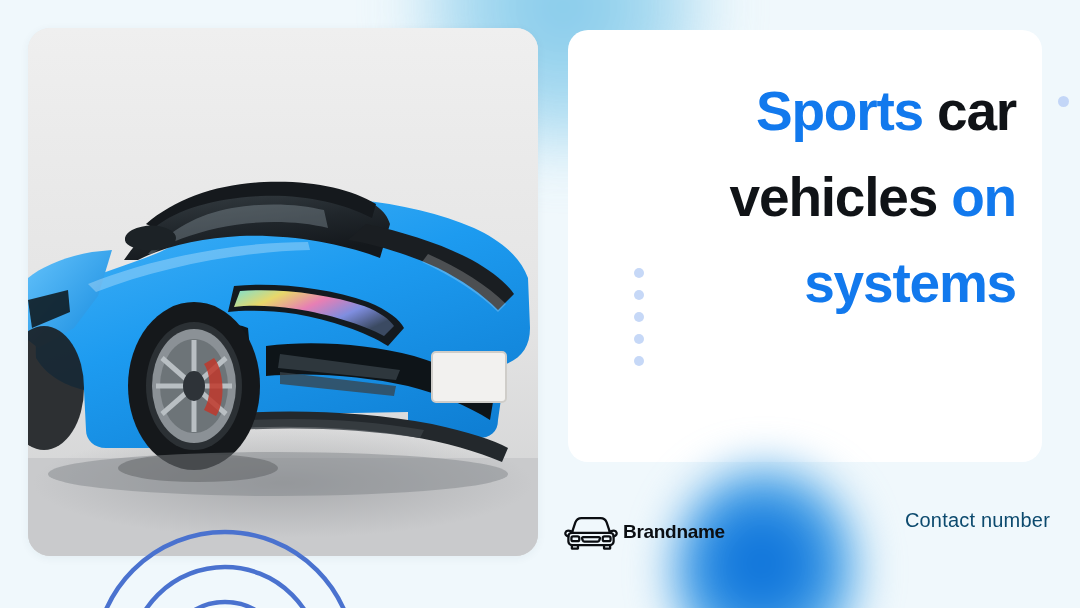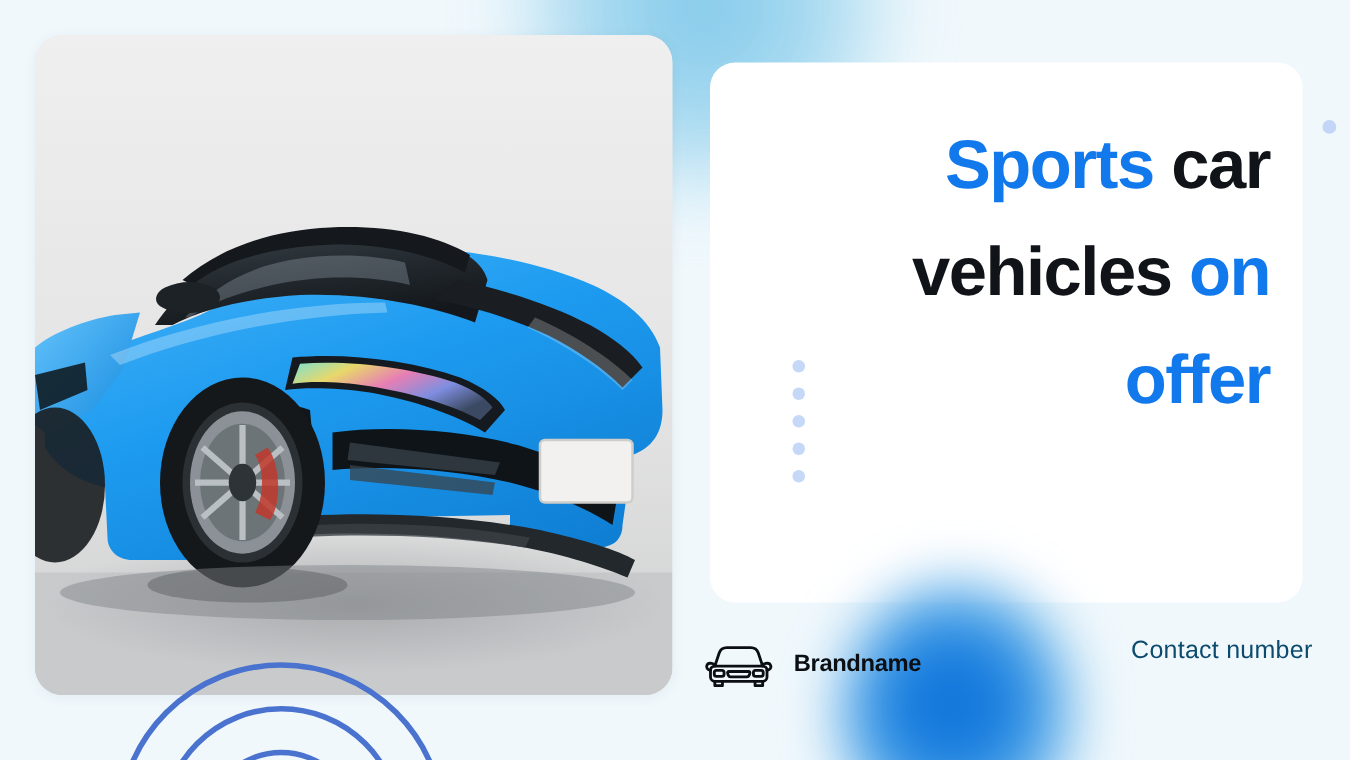--- a/index.html
+++ b/index.html
@@ -59,21 +59,20 @@
   }
   .photo-card svg { display:block; width:100%; height:100%; }
 
   
   .text-card {
     position:absolute;
     left:568px; top:30px;
     width:474px; height:432px;
     background:#ffffff;
     border-radius:20px;
-    margin-top:20px;
   }
   .headline {
     position:absolute;
     left:26px; top:38px;
     width:422px;
     text-align:right;
     font-size:55px;
     line-height:86px;
     font-weight:bold;
     letter-spacing:-1.2px;
@@ -100,21 +99,21 @@
     font-size:13.5px;
     line-height:21px;
     color:#3b4249;
     letter-spacing:.1px;
   }
 
   
   .brand {
     position:absolute;
     left:563px; top:512px;
-    display:flex; align-items:center; gap:16px;
+    display:flex; align-items:center; gap:4px;
   }
   .brand .car-icon { width:56px; height:40px; display:block; }
   .brand-name {
     font-size:19px; font-weight:bold;
     color:#0b0e12; letter-spacing:-.3px;
   }
 
   .contact {
     position:absolute;
     right:30px; top:505px;
@@ -240,21 +239,21 @@
   </div>
 
   <div class="text-card">
     <div class="headline">
       <span class="hl-blue">Sports</span>
       <span class="hl-dark">car</span>
       <br>
       <span class="hl-dark">vehicles</span>
       <span class="hl-blue">on</span>
       <br>
-      <span class="hl-blue">offer</span>
+      <span class="hl-blue">systems</span>
     </div>
 
     <div class="dots">
       <span></span>
       <span></span>
       <span></span>
       <span></span>
       <span></span>
     </div>
 

